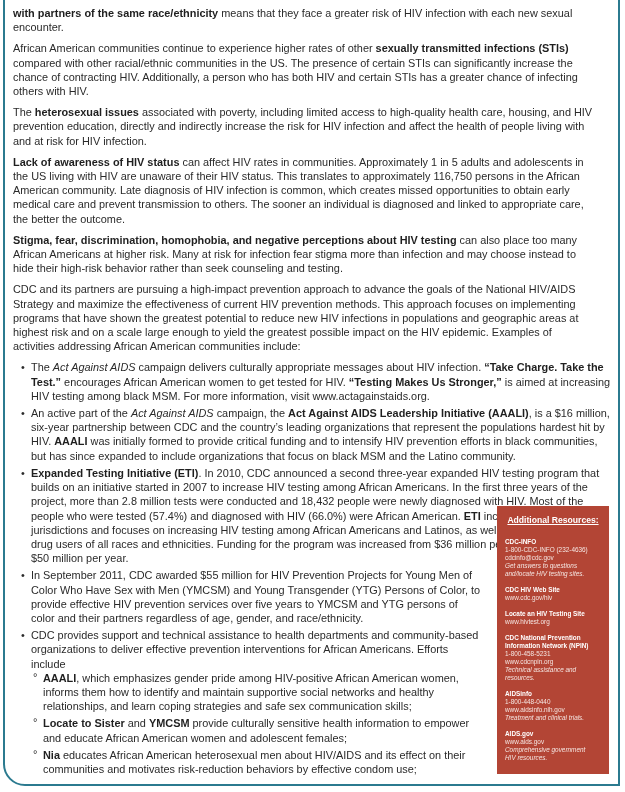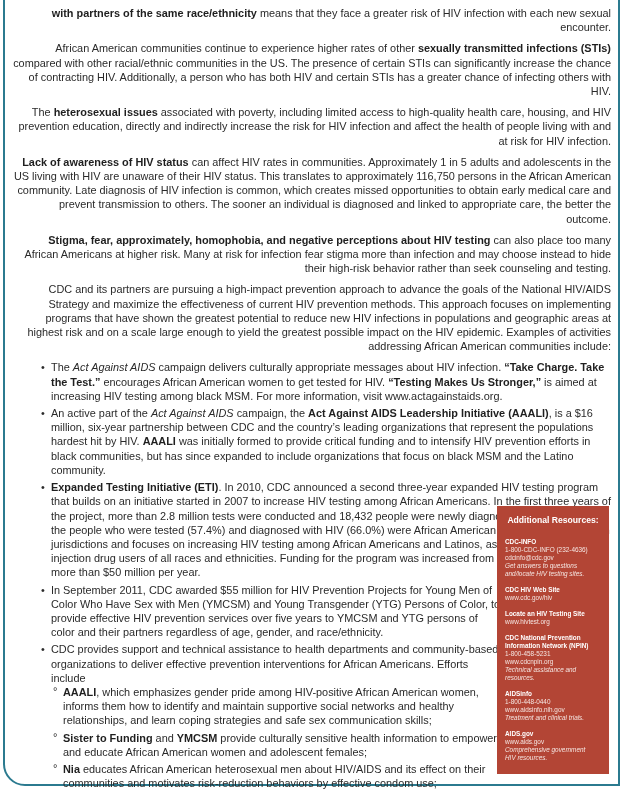--- a/index.html
+++ b/index.html
@@ -1,63 +1,63 @@
 <!DOCTYPE html>
 <html><head>
 <meta charset="utf-8">
 <style>
   html, body { margin: 0; padding: 0; background: #ffffff; }
   body { width: 625px; height: 792px; position: relative; overflow: hidden;
          font-family: "Liberation Sans", sans-serif; color: #2a2a2a; }
   .frame { position: absolute; left: 3px; top: -20px; width: 617px; height: 806px;
            border: 2.5px solid #2b7a8f; border-radius: 0 0 0 22px; box-sizing: border-box; }
   .content { position: absolute; left: 13px; top: 6px; width: 598px; font-size: 10.9px; line-height: 14.2px; }
-  .content p { margin: 0 0 7px 0; text-align: right; }
+  .content p { margin: 0 16px 7px 0; }
   .content b { font-weight: bold; color: #1f1f1f; }
   h2.section { font-family: "Liberation Sans", sans-serif; color: #b2402e; font-size: 17.5px;
                font-weight: bold; margin: 4px 0 6px 0; line-height: 20px; }
   ul.bullets { margin: 0; padding: 0 0 0 18px; list-style: none; }
-  ul.bullets > li { position: relative; margin-bottom: 3px; margin-left: 20px; }
+  ul.bullets > li { position: relative; margin-bottom: 3px; }
   ul.bullets > li::before { content: "\2022"; position: absolute; left: -10px; top: 0; }
   ul.sub { margin: 0; padding: 0 0 0 12px; list-style: none; }
   ul.sub > li { position: relative; margin-bottom: 3px; }
   ul.sub > li::before { content: "\00B0"; position: absolute; left: -10px; top: -1px; font-size: 11px; }
   .narrow { width: 450px; }
   .sidebar { position: absolute; left: 497px; top: 506px; width: 112px; height: 268px;
              background: #b34535; color: #f5e6e2; padding: 10px 8px; box-sizing: border-box;
              font-size: 6.4px; line-height: 8px; }
-  .sidebar .sb-title { font-size: 8.6px; font-weight: bold; color: #ffffff; text-align: center; margin: 0 0 14px 0; }
+  .sidebar .sb-title { font-size: 8.6px; font-weight: bold; color: #ffffff; text-align: center; margin: 0 0 14px 0; text-decoration: underline; }
   .sidebar .res { margin-bottom: 8px; }
   .sidebar .res-name { font-weight: bold; color: #ffffff; }
   .sidebar .res-note { font-style: italic; }
   .sidebar div { white-space: nowrap; }
 </style>
 </head>
 <body>
 
 <div class="frame"></div>
 
 <div class="content">
   <p><b>with partners of the same race/ethnicity</b><span> means that they face a greater risk of HIV infection with each new sexual encounter.</span></p>
   <p><span>African American communities continue to experience higher rates of other </span><b>sexually transmitted infections (STIs)</b><span> compared with other racial/ethnic communities in the US. The presence of certain STIs can significantly increase the chance of contracting HIV. Additionally, a person who has both HIV and certain STIs has a greater chance of infecting others with HIV.</span></p>
   <p><span>The </span><b>heterosexual issues</b><span> associated with poverty, including limited access to high-quality health care, housing, and HIV prevention education, directly and indirectly increase the risk for HIV infection and affect the health of people living with and at risk for HIV infection.</span></p>
   <p><b>Lack of awareness of HIV status</b><span> can affect HIV rates in communities. Approximately 1 in 5 adults and adolescents in the US living with HIV are unaware of their HIV status. This translates to approximately 116,750 persons in the African American community. Late diagnosis of HIV infection is common, which creates missed opportunities to obtain early medical care and prevent transmission to others. The sooner an individual is diagnosed and linked to appropriate care, the better the outcome.</span></p>
-  <p><b>Stigma, fear, approximately, homophobia, and negative perceptions about HIV testing</b><span> can also place too many African Americans at higher risk. Many at risk for infection fear stigma more than infection and may choose instead to hide their high-risk behavior rather than seek counseling and testing.</span></p>
+  <p><b>Stigma, fear, discrimination, homophobia, and negative perceptions about HIV testing</b><span> can also place too many African Americans at higher risk. Many at risk for infection fear stigma more than infection and may choose instead to hide their high-risk behavior rather than seek counseling and testing.</span></p>
 
   <p>CDC and its partners are pursuing a high-impact prevention approach to advance the goals of the National HIV/AIDS Strategy and maximize the effectiveness of current HIV prevention methods. This approach focuses on implementing programs that have shown the greatest potential to reduce new HIV infections in populations and geographic areas at highest risk and on a scale large enough to yield the greatest possible impact on the HIV epidemic. Examples of activities addressing African American communities include:</p>
 
   <ul class="bullets">
     <li><span>The </span><i>Act Against AIDS</i><span> campaign delivers culturally appropriate messages about HIV infection. </span><b>“Take Charge. Take the Test.”</b><span> encourages African American women to get tested for HIV. </span><b>“Testing Makes Us Stronger,”</b><span> is aimed at increasing HIV testing among black MSM. For more information, visit www.actagainstaids.org.</span></li>
     <li><span>An active part of the </span><i>Act Against AIDS</i><span> campaign, the </span><b>Act Against AIDS Leadership Initiative (AAALI)</b><span>, is a $16 million, six-year partnership between CDC and the country’s leading organizations that represent the populations hardest hit by HIV. </span><b>AAALI</b><span> was initially formed to provide critical funding and to intensify HIV prevention efforts in black communities, but has since expanded to include organizations that focus on black MSM and the Latino community.</span></li>
     <li><b>Expanded Testing Initiative (ETI)</b><span>. In 2010, CDC announced a second three-year expanded HIV testing program that builds on an initiative started in 2007 to increase HIV testing among African Americans. In the first three years of the project, more than 2.8 million tests were conducted and 18,432 people were newly diagnosed with HIV. Most of the people who were tested (57.4%) and diagnosed with HIV (66.0%) were African American. </span><b>ETI</b><span> includes 30 health jurisdictions and focuses on increasing HIV testing among African Americans and Latinos, as well as MSM and injection drug users of all races and ethnicities. Funding for the program was increased from $36 million per year to more than $50 million per year.</span></li>
     <li class="narrow">In September 2011, CDC awarded $55 million for HIV Prevention Projects for Young Men of Color Who Have Sex with Men (YMCSM) and Young Transgender (YTG) Persons of Color, to provide effective HIV prevention services over five years to YMCSM and YTG persons of color and their partners regardless of age, gender, and race/ethnicity.</li>
     <li class="narrow"><span>CDC provides support and technical assistance to health departments and community-based organizations to deliver effective prevention interventions for African Americans. Efforts include</span>
       <ul class="sub">
         <li><b>AAALI</b><span>, which emphasizes gender pride among HIV-positive African American women, informs them how to identify and maintain supportive social networks and healthy relationships, and learn coping strategies and safe sex communication skills;</span></li>
-        <li><b>Sister to Funding</b><span> and </span><b>YMCSM</b><span> provide culturally sensitive health information to empower and educate African American women and adolescent females;</span></li>
+        <li><b>Locate to Sister</b><span> and </span><b>YMCSM</b><span> provide culturally sensitive health information to empower and educate African American women and adolescent females;</span></li>
         <li><b>Nia</b><span> educates African American heterosexual men about HIV/AIDS and its effect on their communities and motivates risk-reduction behaviors by effective condom use;</span></li>
 
       </ul>
     </li>
   </ul>
 
 </div>
 
 <div class="sidebar">
   <div class="sb-title">Additional Resources:</div>

